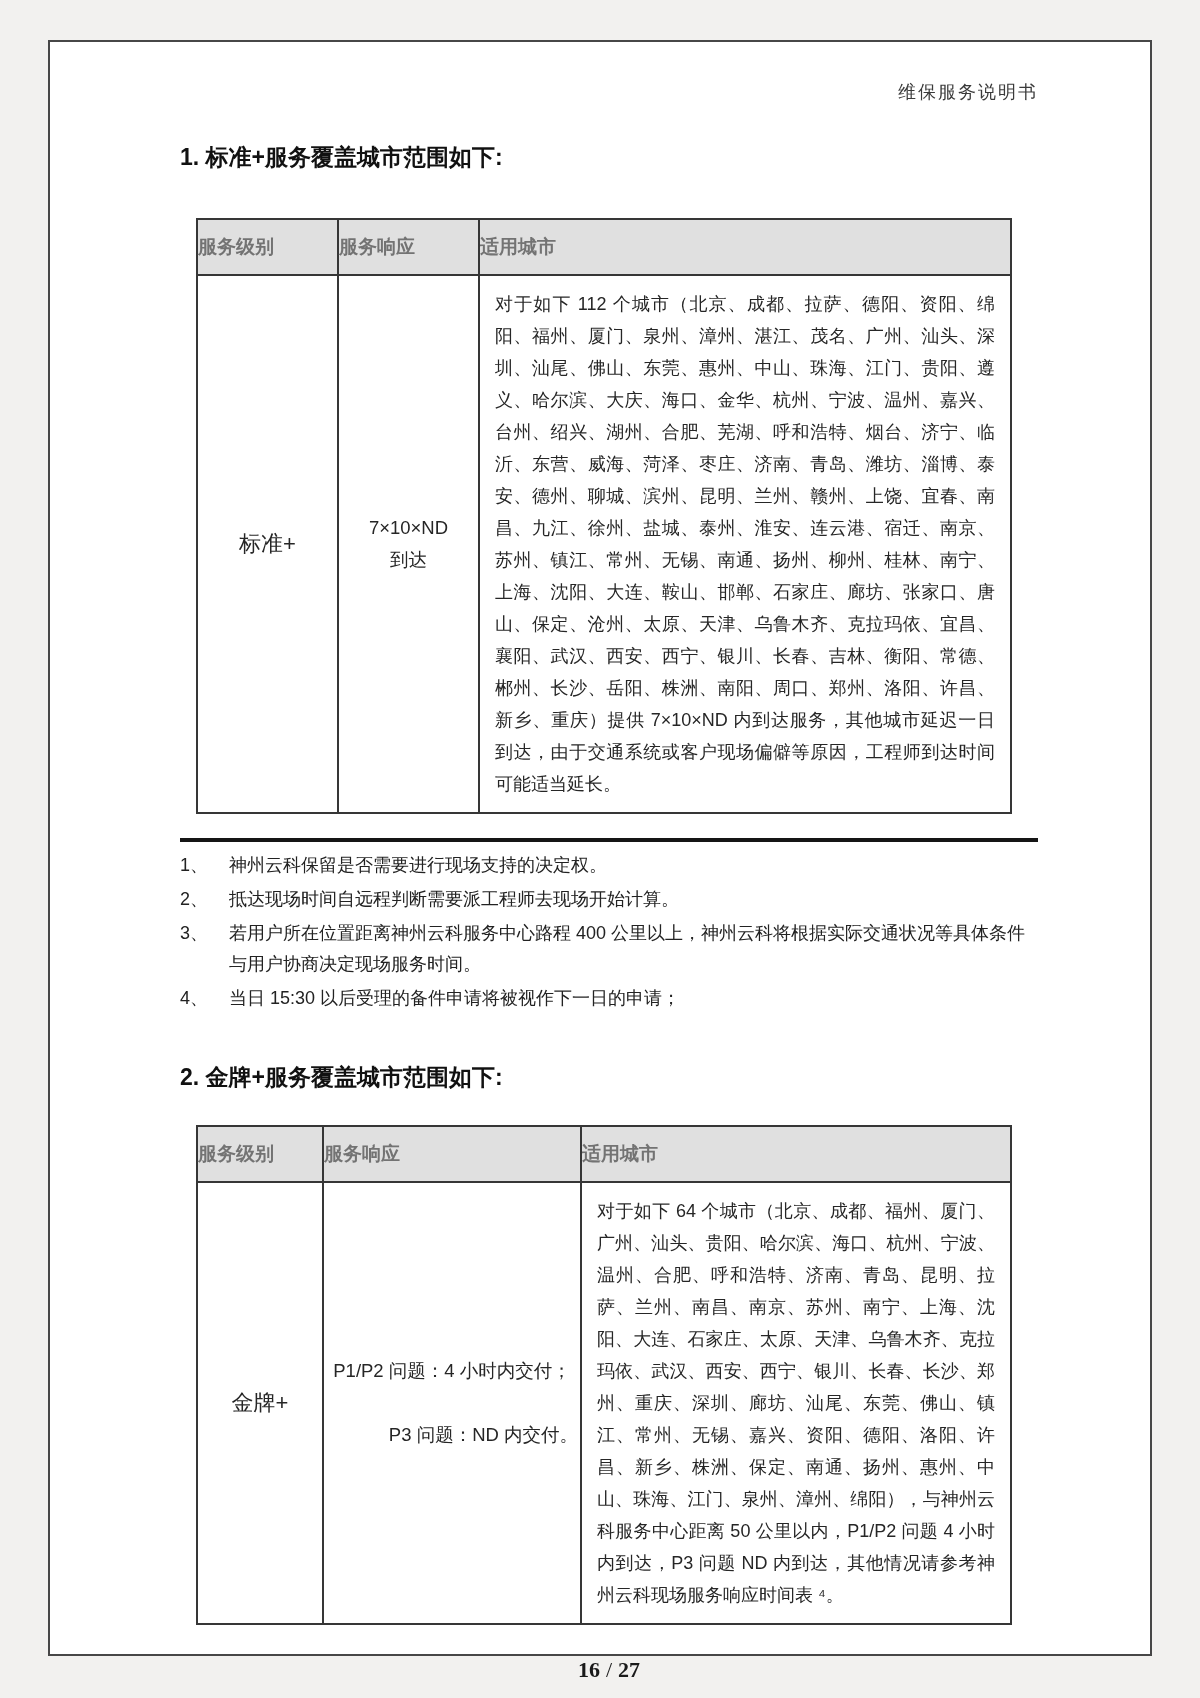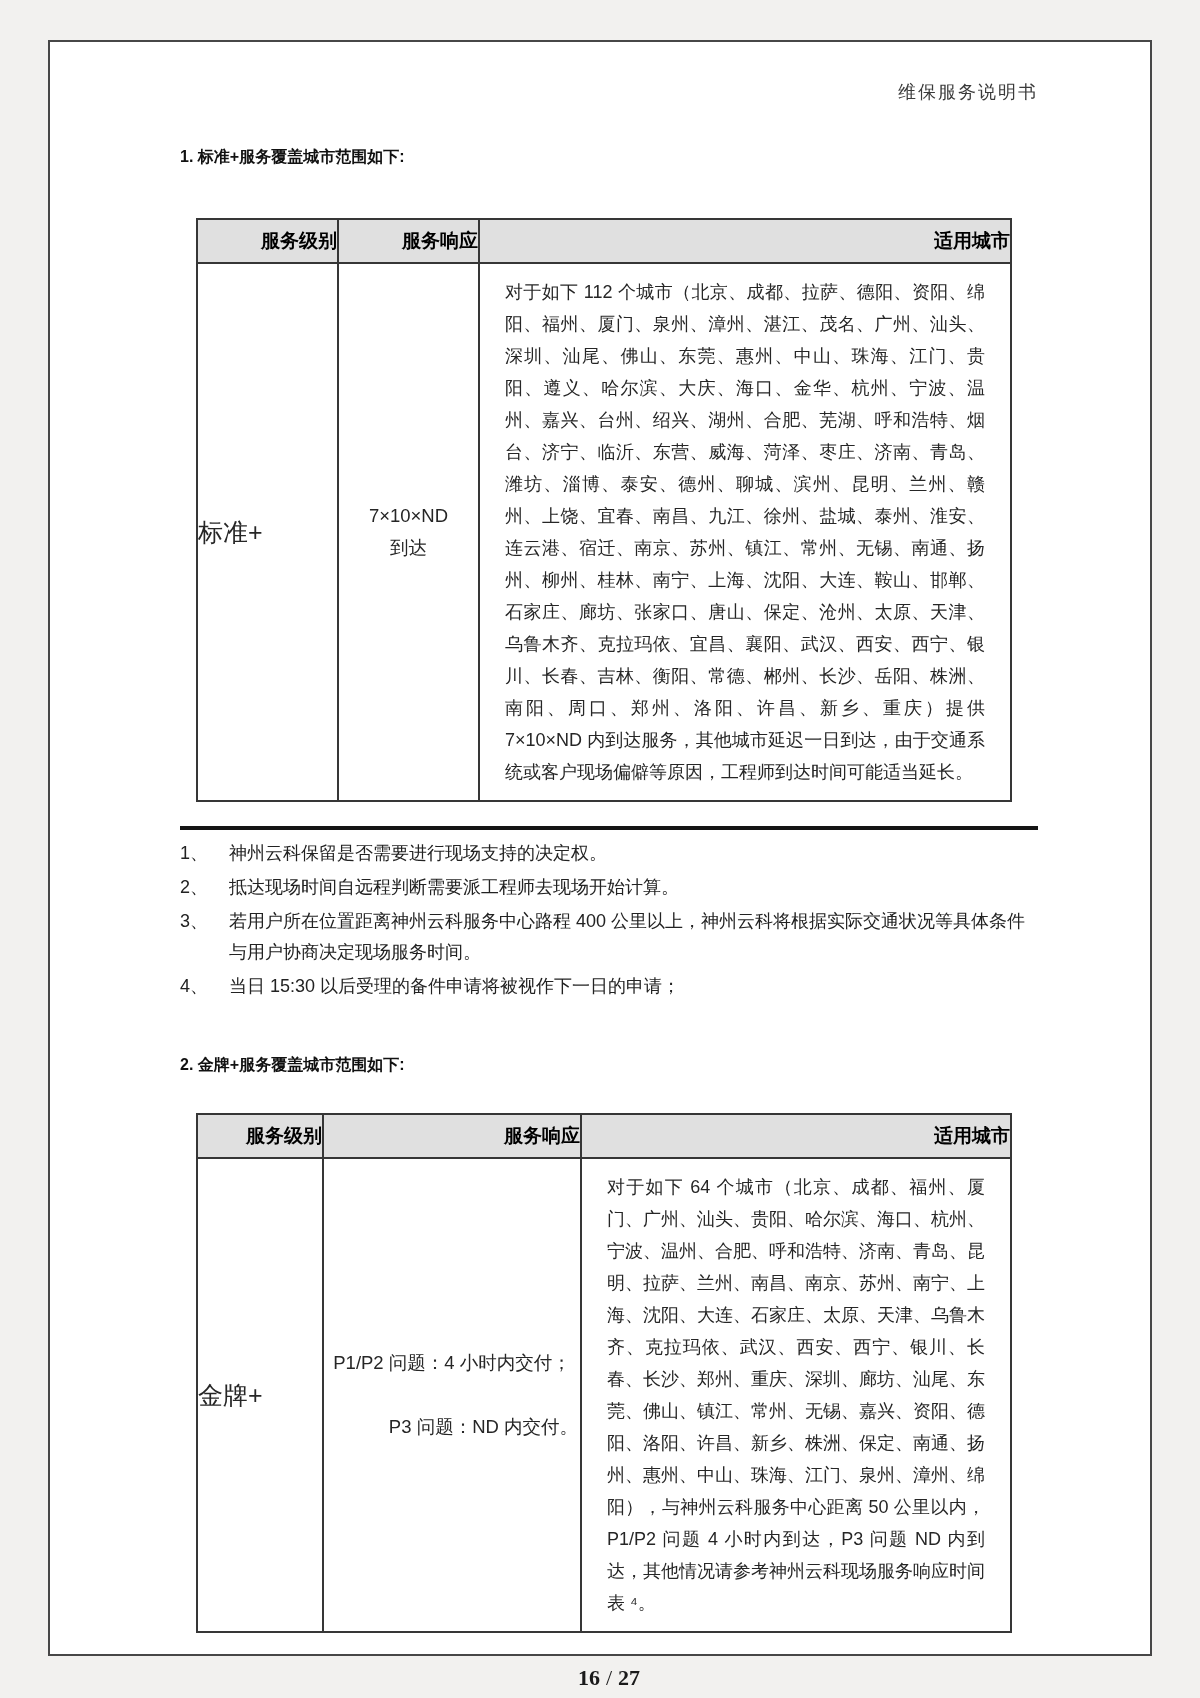--- a/index.html
+++ b/index.html
@@ -25,66 +25,66 @@
   .doc-header {
     padding-top: 38px;
     text-align: right;
     font-family: "Liberation Serif", "DejaVu Serif", serif;
     font-size: 18px;
     letter-spacing: 2px;
     color: #3a3a3a;
     line-height: 24px;
   }
   .sec-title {
-    font-size: 16px;
+    font-size: 23px;
     font-weight: 700;
     color: #111111;
     line-height: 26px;
   }
   .sec-title.first { margin-top: 40px; }
   .sec-title.second { margin-top: 50px; }
   table.svc-table {
     border-collapse: collapse;
     table-layout: fixed;
     width: 814px;
     margin-left: 16px;
   }
   table.t1 { margin-top: 48px; }
   table.t2 { margin-top: 35px; }
   .svc-table th, .svc-table td {
     border: 2px solid #363636;
   }
   .svc-table th {
-    height: 44px;
+    height: 56px;
     background: #e0e0e0;
     font-size: 19px;
     font-weight: 700;
-    text-align: right;
-    color: #000000;
+    text-align: left;
+    color: #737373;
   }
   .svc-table td.level-cell {
-    text-align: left;
+    text-align: center;
     vertical-align: middle;
-    font-size: 25px;
+    font-size: 22px;
   }
   .svc-table td.response-cell {
     text-align: center;
     vertical-align: middle;
     font-size: 18.5px;
     line-height: 32px;
     padding: 0 2px;
   }
   .response-cell .para2 { margin-top: 32px; text-align: right; }
   .svc-table td.cities-cell {
     vertical-align: top;
     text-align: justify;
     text-justify: inter-ideograph;
     font-size: 18px;
     line-height: 32px;
-    padding: 12px 25px;
+    padding: 12px 15px;
     color: #262626;
   }
   .t1 td.cities-cell { height: 471px; }
   .t2 td.cities-cell { height: 414px; }
   .divider {
     margin-top: 24px;
     height: 4px;
     background: #151515;
     border: none;
     width: 858px;

